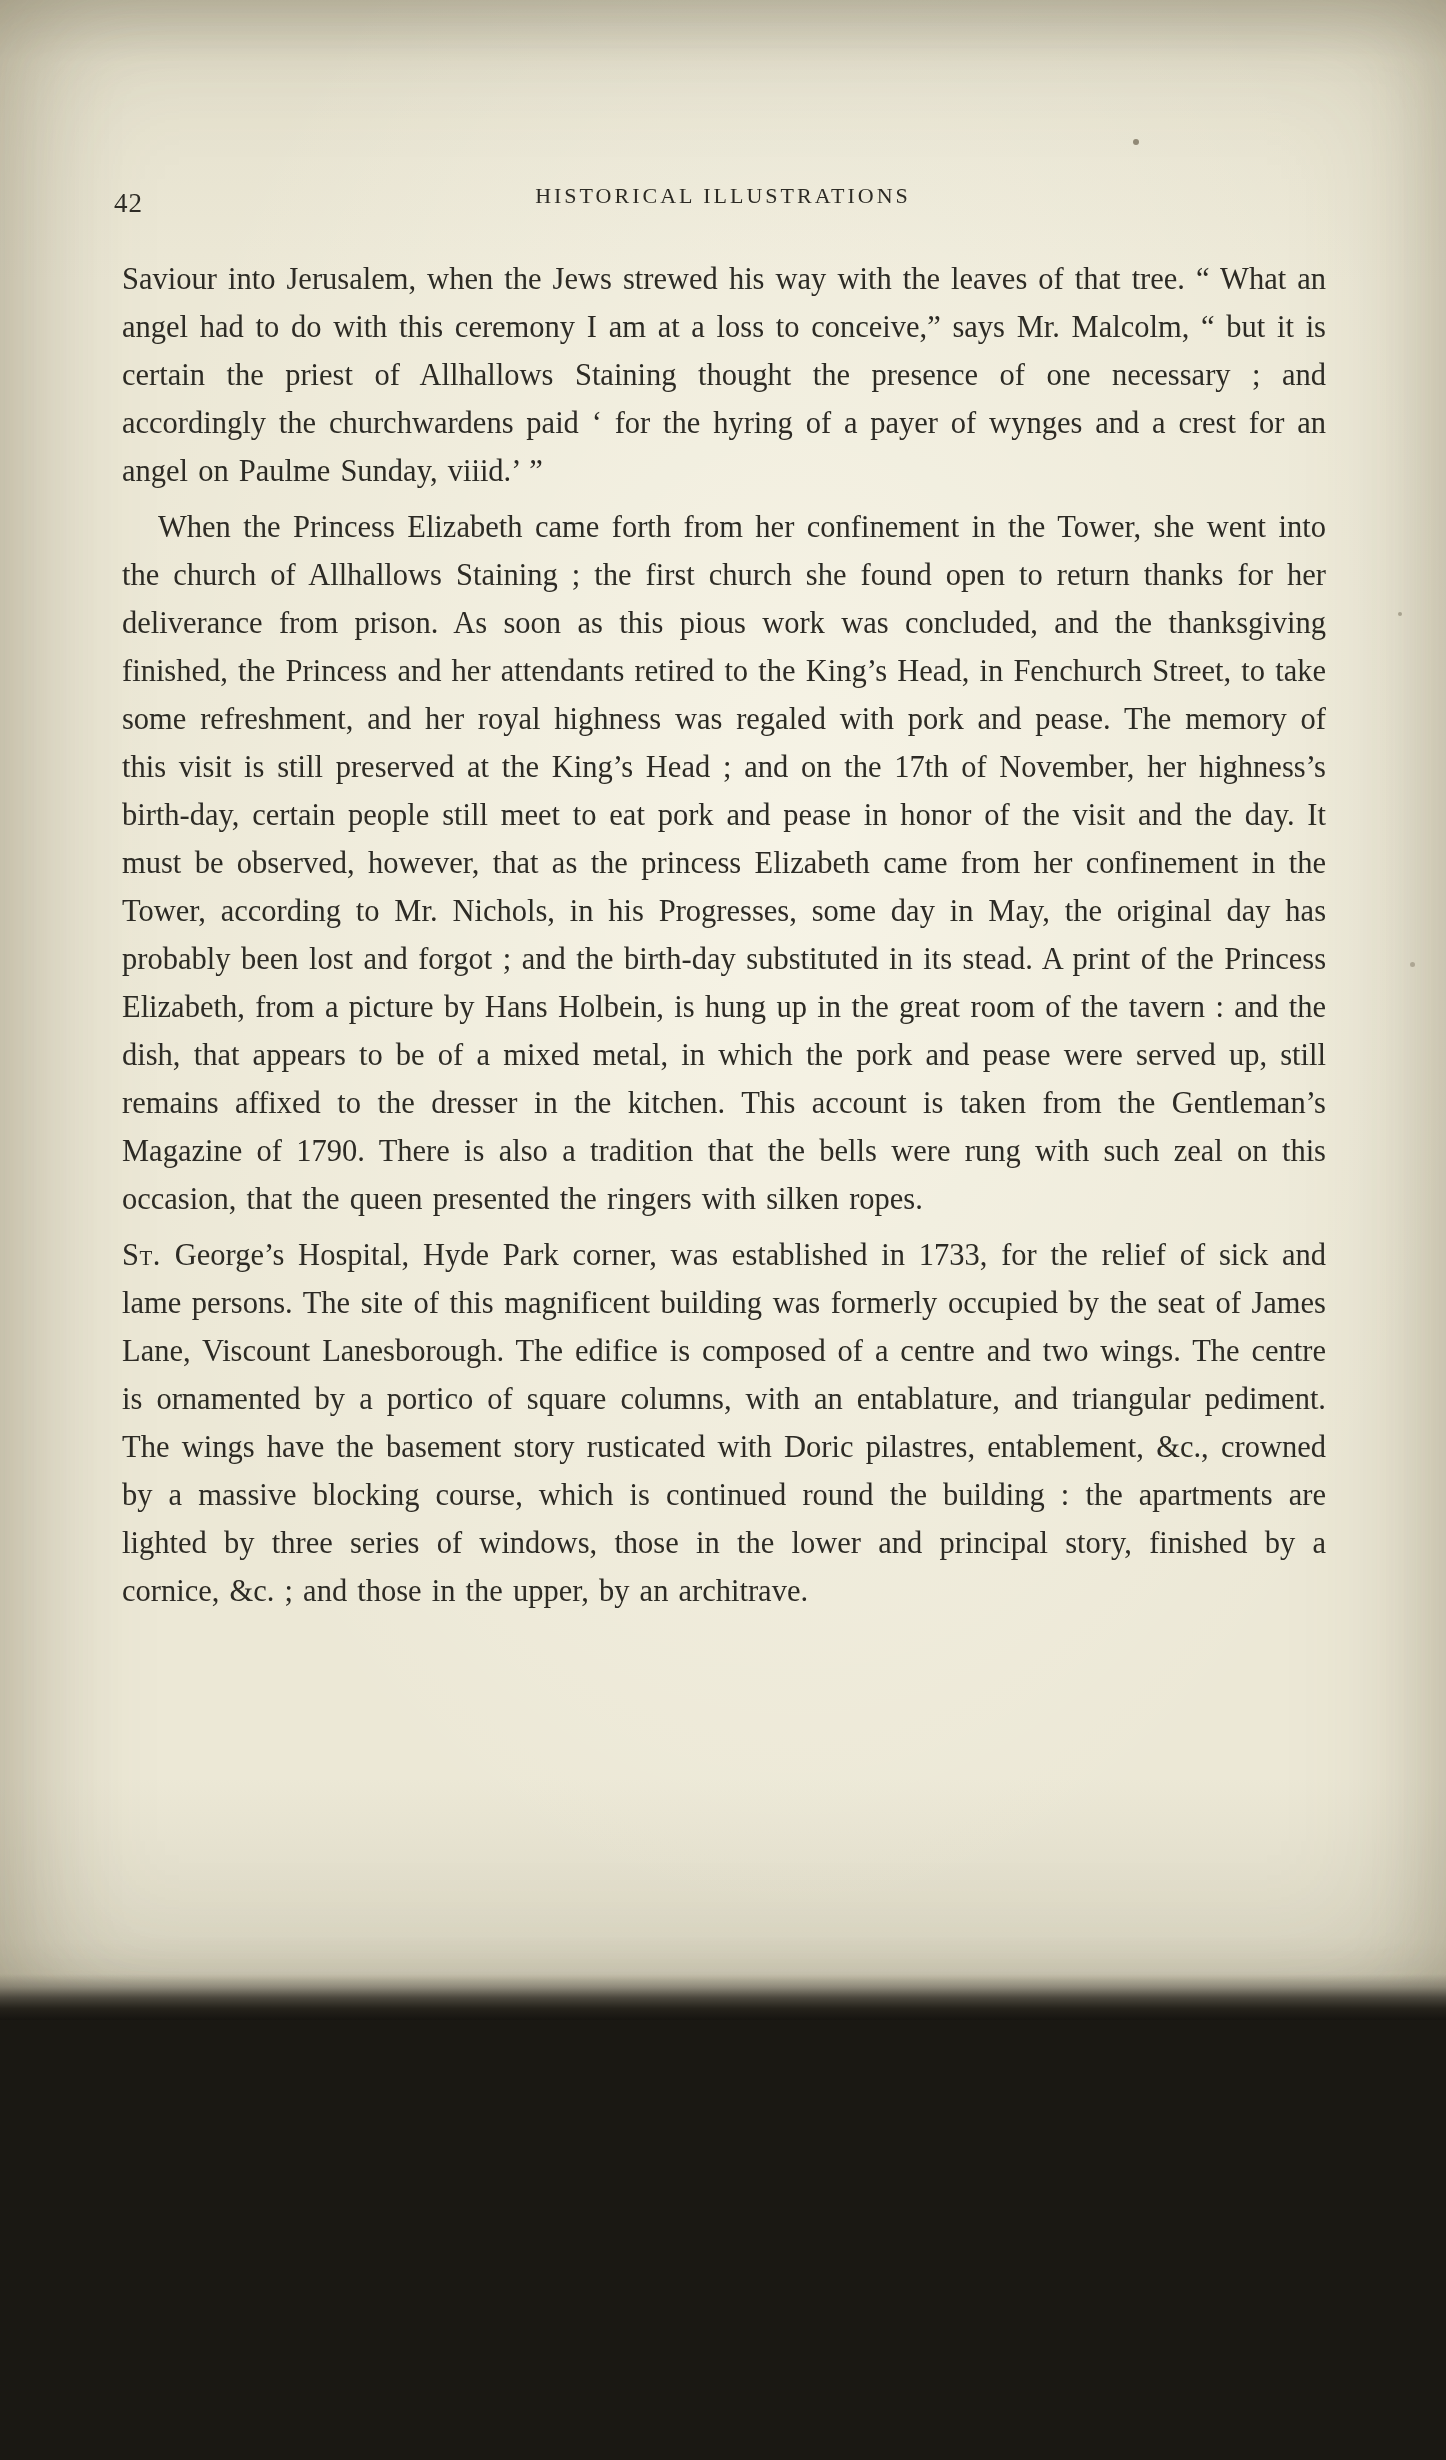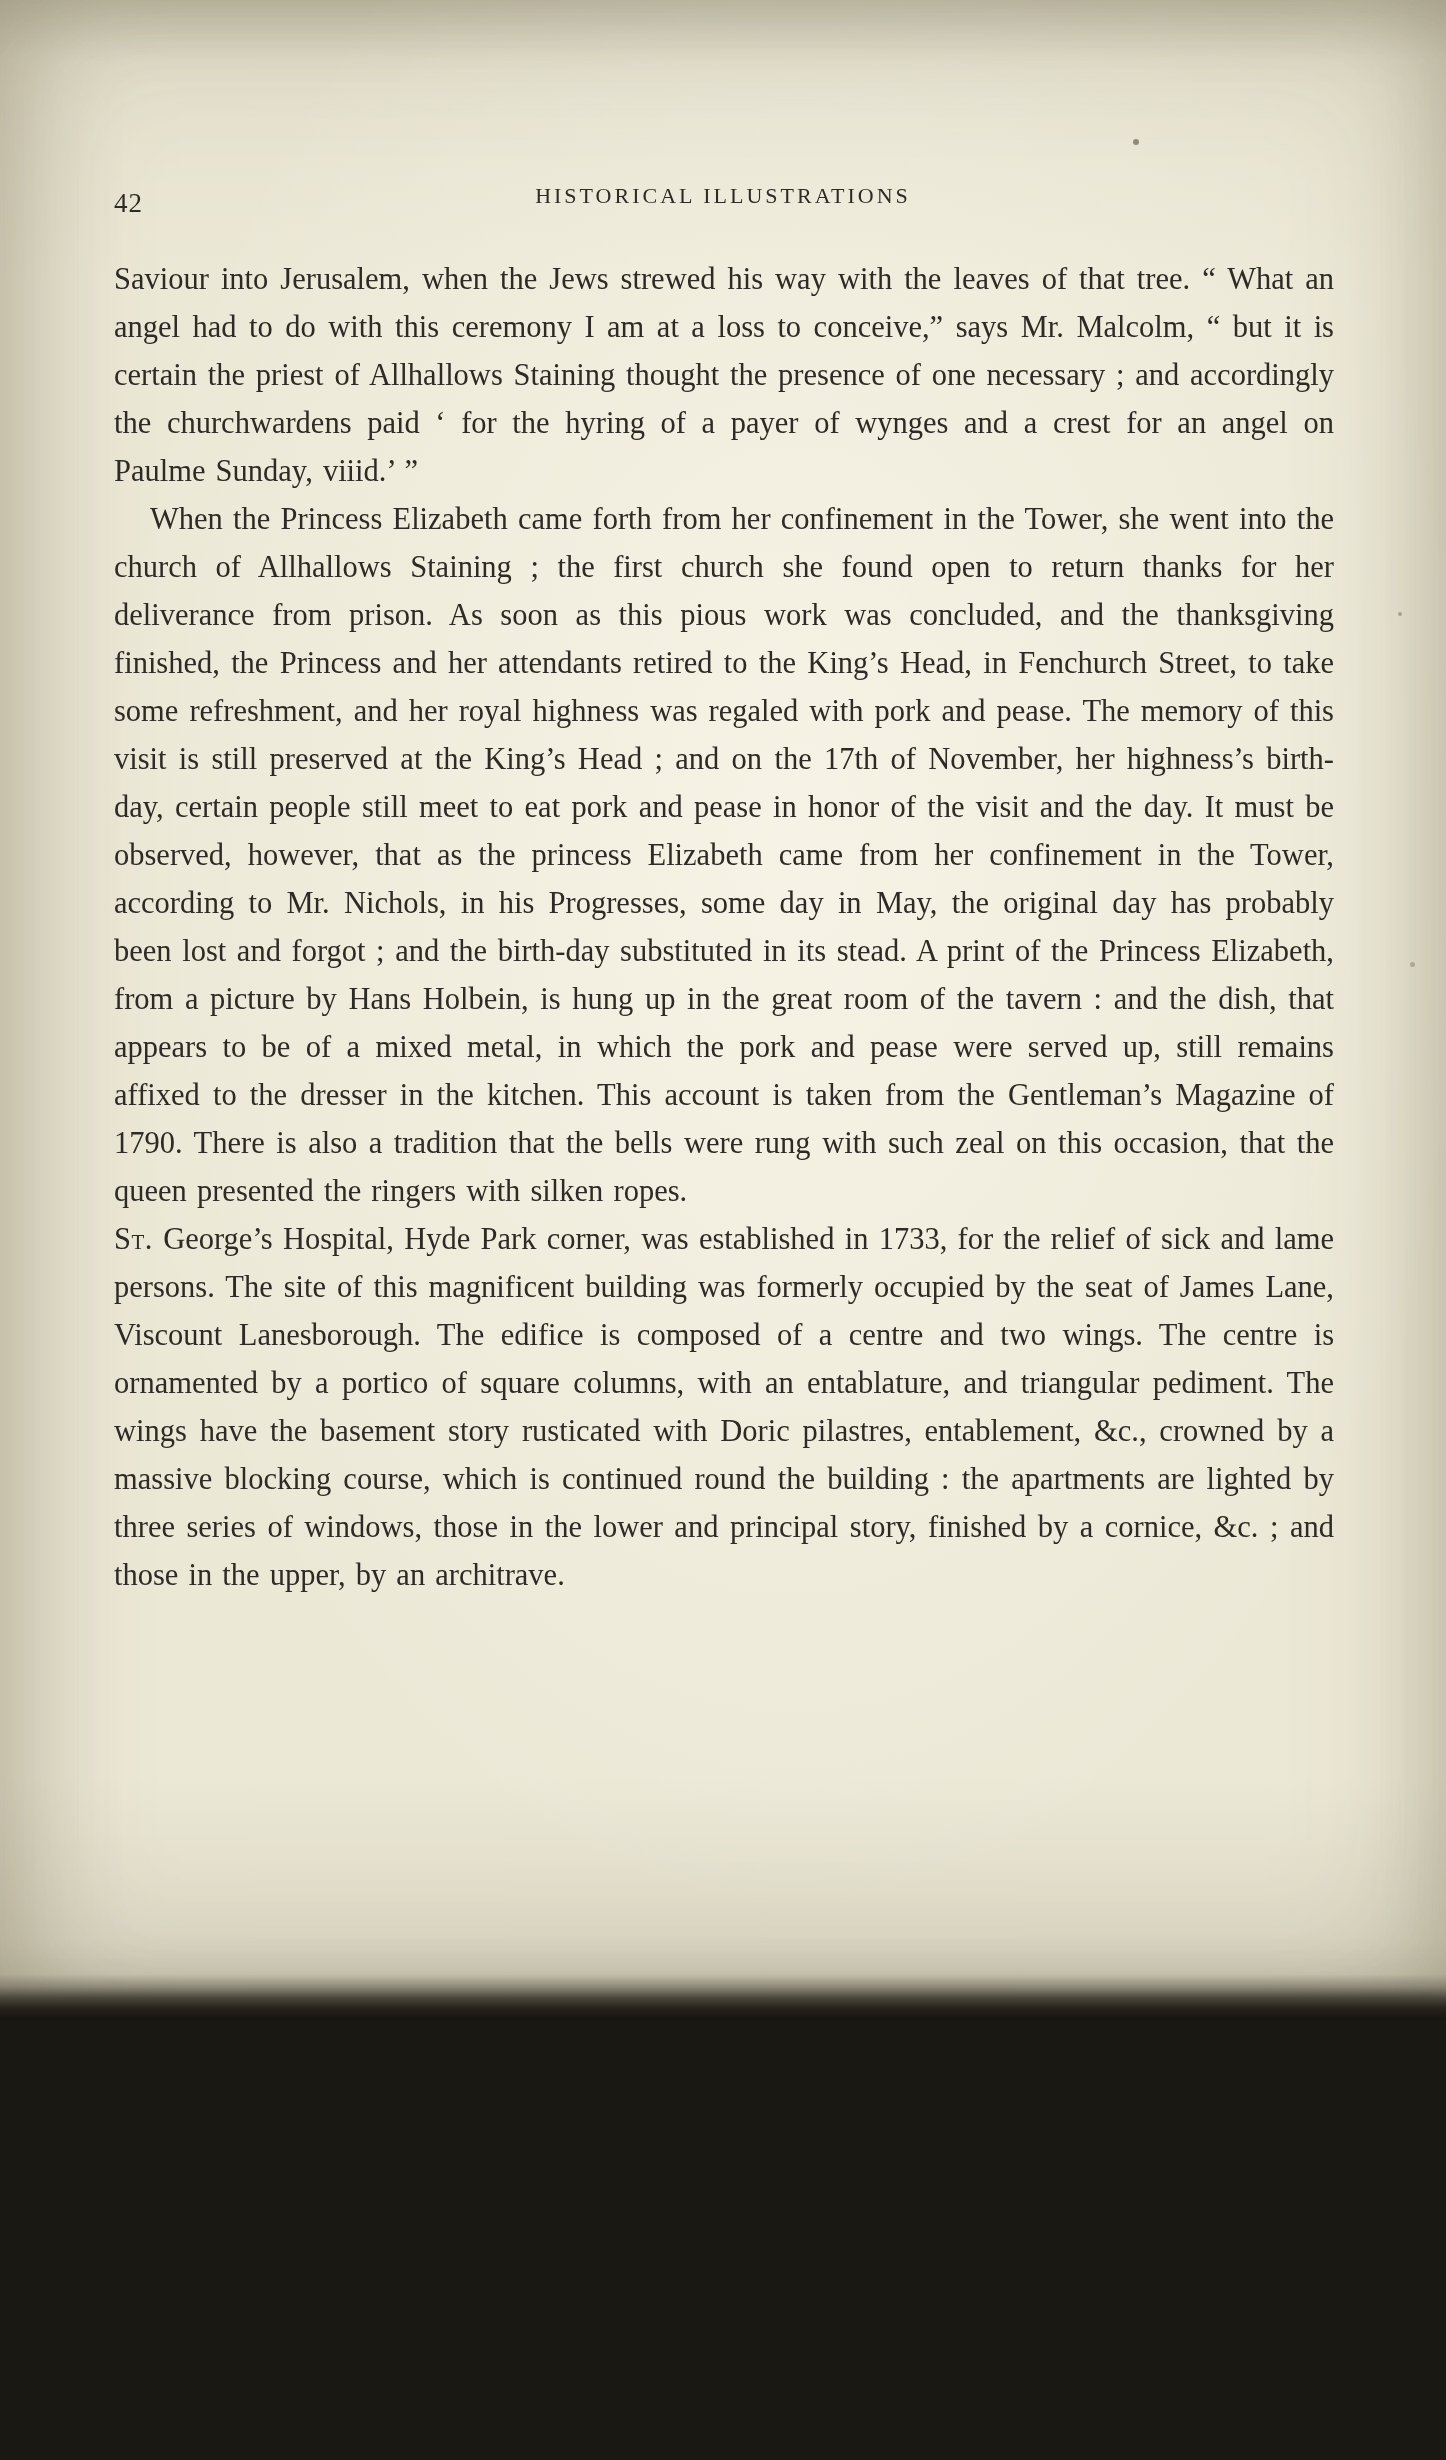--- a/index.html
+++ b/index.html
@@ -41,21 +41,21 @@
     letter-spacing: 3px;
   }
 
   .text-block {
     margin: 22px 112px 0 114px;
     font-size: 30.5px;
     line-height: 48px;
     text-align: justify;
     word-spacing: 2.5px;
   }
-  .para { margin: 0; }
+  .para { margin: 8px; }
   .para.indent { text-indent: 36px; }
   .lead { font-variant: small-caps; letter-spacing: 0.5px; }
 
   .section-heading {
     text-align: center;
     font-size: 27px;
     font-weight: bold;
     letter-spacing: 4px;
     margin: 18px 0 14px 0;
     color: #2a2822;

